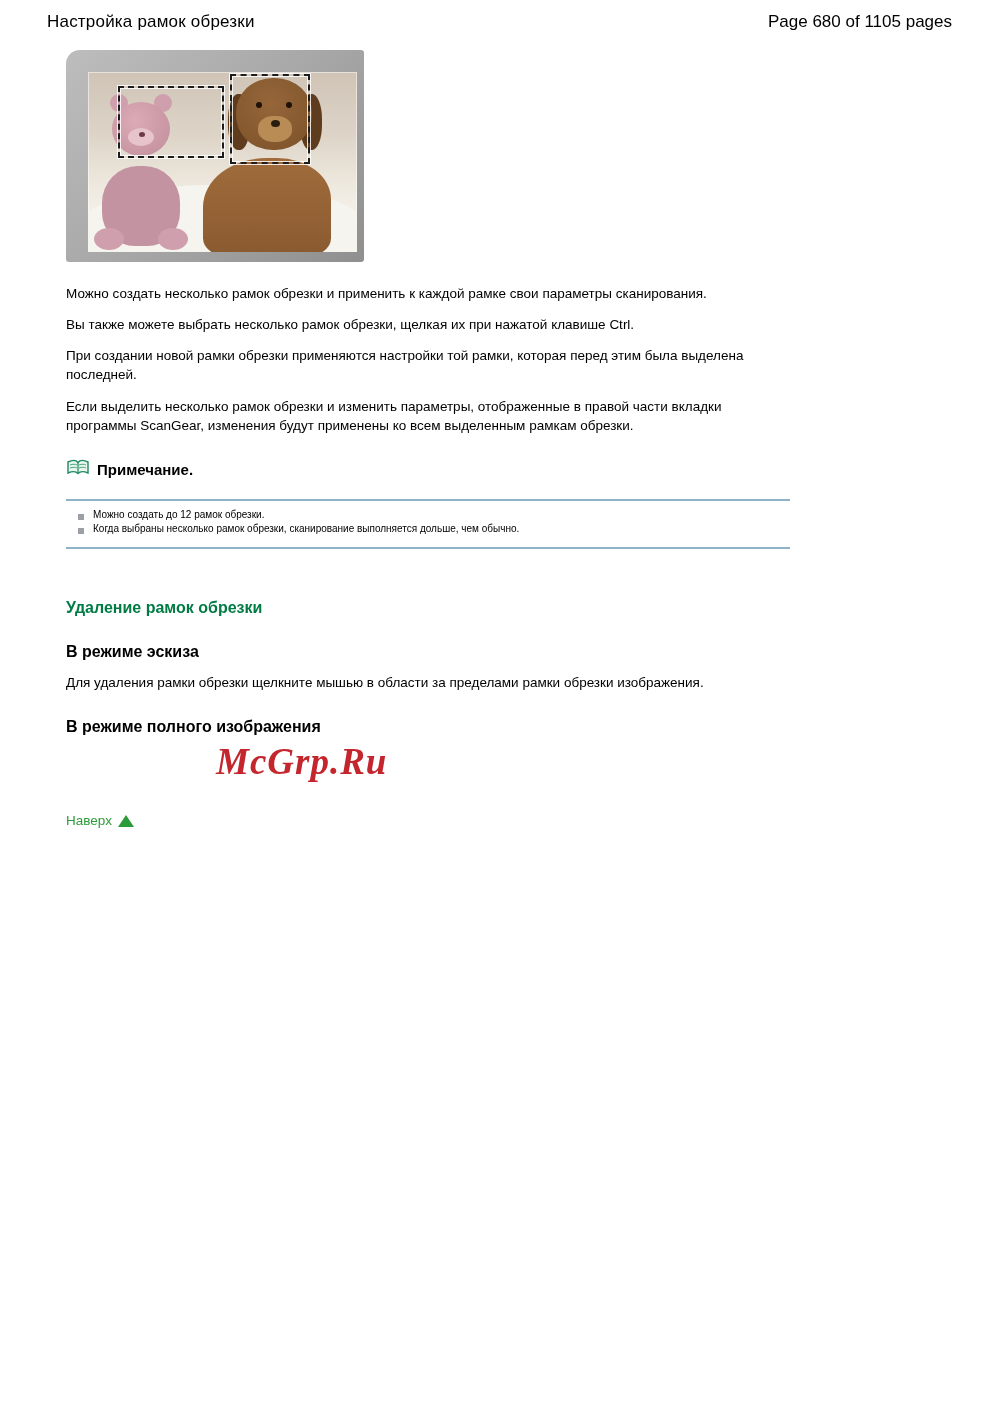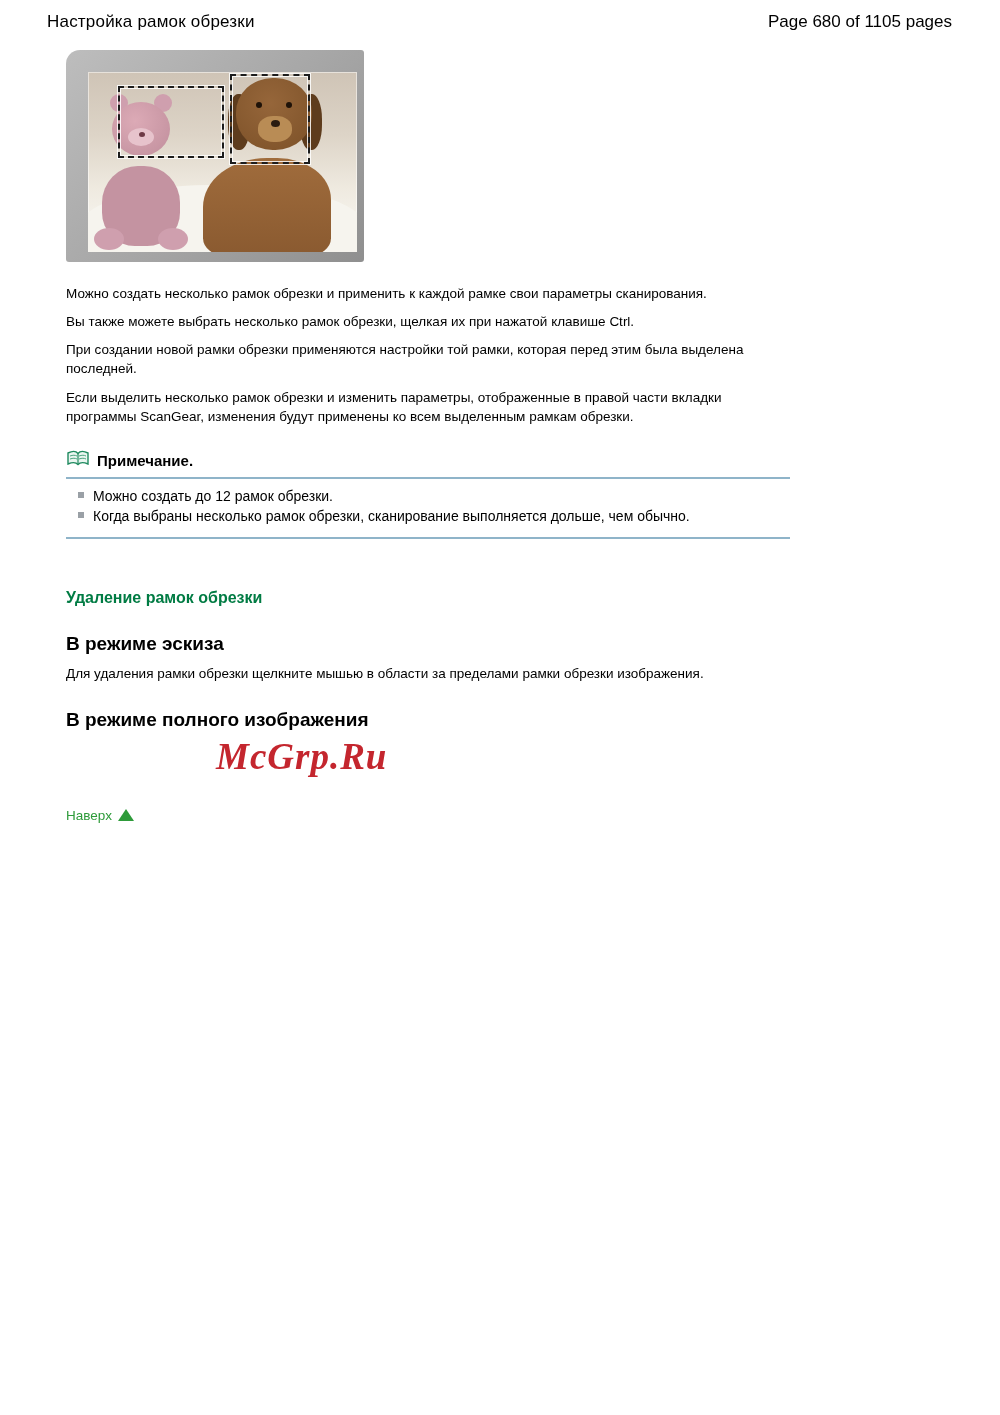--- a/index.html
+++ b/index.html
@@ -73,36 +73,36 @@
                 background: #1e1208; border-radius: 50%; }
   .dog-eye-r  { position: absolute; left: 198px; top: 30px; width: 6px; height: 6px;
                 background: #1e1208; border-radius: 50%; }
   
   .crop-frame-1 { position: absolute; left: 30px; top: 14px; width: 106px; height: 72px;
                   border: 2px dashed #1c1c1c; box-shadow: 0 0 0 1px rgba(255,255,255,.85), inset 0 0 0 1px rgba(255,255,255,.85); }
   .crop-frame-2 { position: absolute; left: 142px; top: 2px; width: 80px; height: 90px;
                   border: 2px dashed #1c1c1c; box-shadow: 0 0 0 1px rgba(255,255,255,.85), inset 0 0 0 1px rgba(255,255,255,.85); }
 
   
-  .para { font-size: 13.5px; line-height: 1.42; margin: 0 0 9px 0; }
+  .para { font-size: 13.5px; line-height: 1.42; margin: 12px 0 9px 0; }
 
   
   .note { margin-top: 24px; }
   .note-header {
     display: flex; align-items: center; gap: 7px;
-    padding-bottom: 5px; border-bottom: 2px solid #8fb4c9;
+    padding-bottom: 18px; border-bottom: 2px solid #8fb4c9;
   }
   .note-title { font-size: 15px; font-weight: bold; }
   .note-list { list-style: none; padding: 7px 0 10px 12px; border-bottom: 2px solid #8fb4c9; }
-  .note-item { display: flex; align-items: flex-start; gap: 9px; font-size: 14px; line-height: 1.45; }
+  .note-item { display: flex; align-items: flex-start; gap: 9px; font-size: 10px; line-height: 1.45; }
   .bullet-square { width: 6px; height: 6px; background: #9aa0a6; flex: none; margin-top: 6px; }
 
   
   .section-title { margin-top: 50px; font-size: 16px; font-weight: bold; color: #007b43; }
-  .sub-title     { margin-top: 26px; margin-bottom: 9px; font-size: 19px; font-weight: bold; color: #000; }
+  .sub-title     { margin-top: 26px; margin-bottom: 9px; font-size: 16px; font-weight: bold; color: #000; }
 
   
   .watermark {
     margin-top: -6px; height: 46px;
     text-align: left; padding-left: 150px;
     font-family: "Liberation Serif", serif; font-style: italic; font-weight: bold;
     font-size: 37px; color: #c4262e; letter-spacing: 1px; line-height: 46px;
     pointer-events: none;
   }
 

